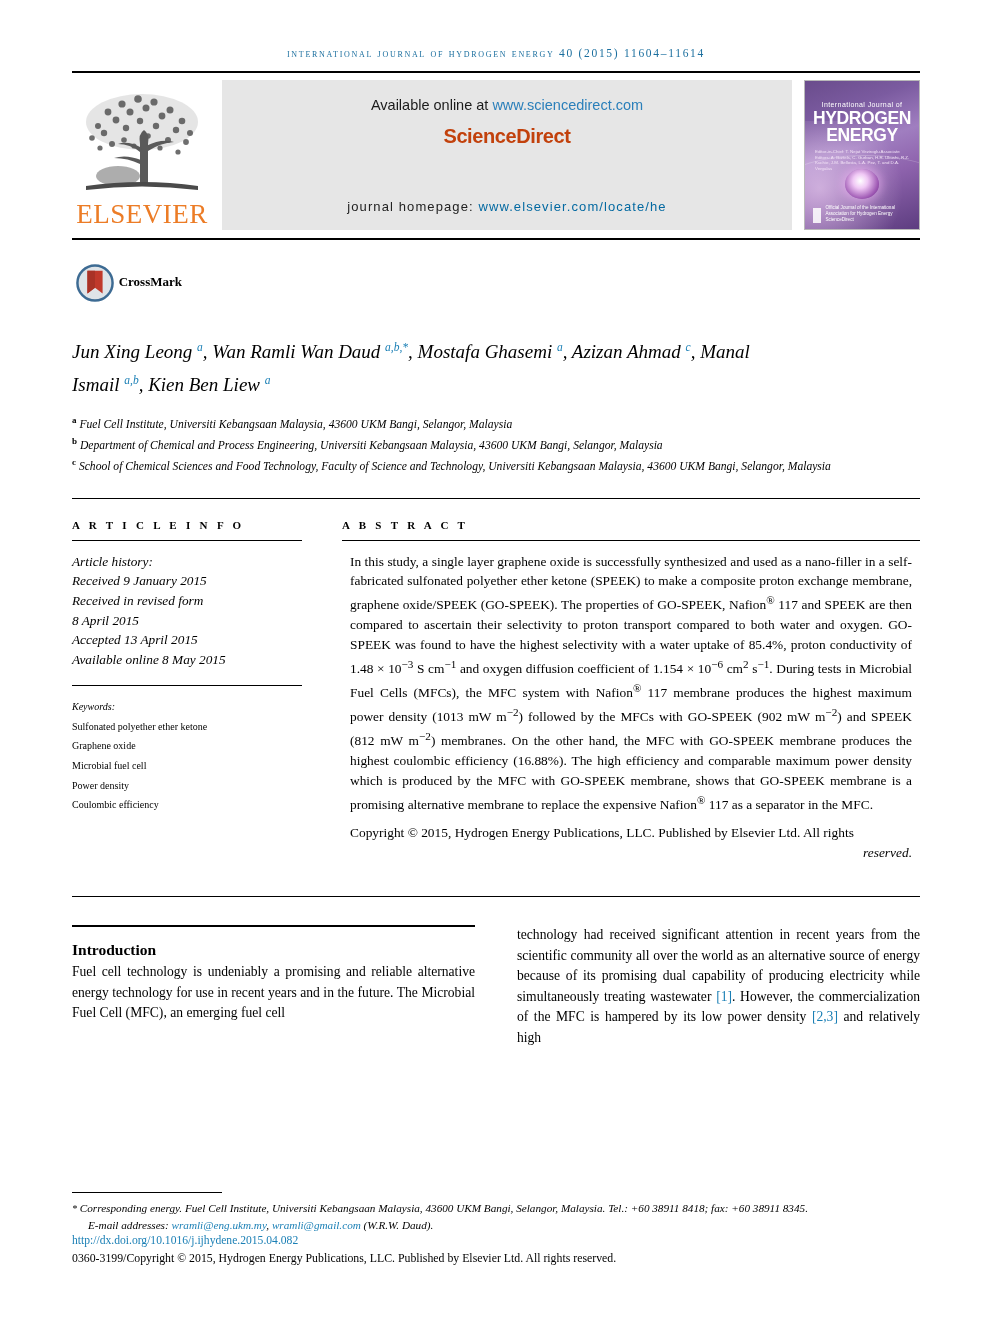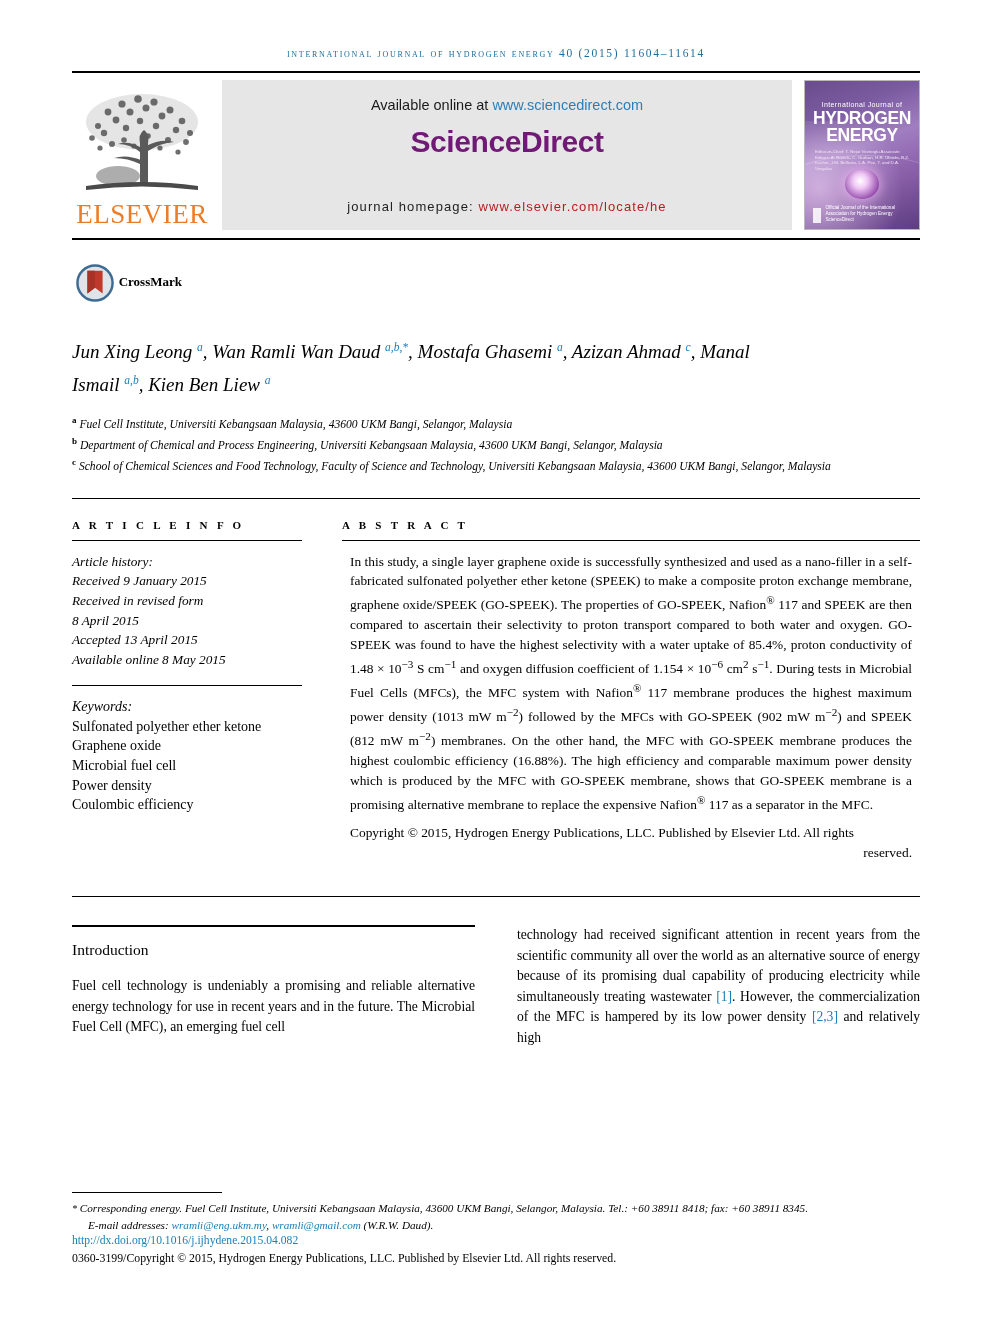--- a/index.html
+++ b/index.html
@@ -69,33 +69,33 @@
     margin-top: 17px;
     font-family: "Liberation Sans", sans-serif;
     font-size: 14.5px;
     color: #1b1b1b;
   }
   .sd-avail a { color: #2a7fba; text-decoration: none; }
   .sd-word {
     margin-top: 12px;
     font-family: "Liberation Sans", sans-serif;
     font-weight: bold;
-    font-size: 30px;
-    color: #701a75;
+    font-size: 20px;
+    color: #c2410c;
     letter-spacing: -0.4px;
   }
   .sd-home {
     position: absolute;
     bottom: 16px;
     font-family: "Liberation Sans", sans-serif;
     font-size: 13px;
     letter-spacing: 1.1px;
     color: #222;
   }
-  .sd-home a { color: #b91c1c; text-decoration: none; }
+  .sd-home a { color: #0369a1; text-decoration: none; }
 
   .cover {
     width: 116px;
     flex: 0 0 116px;
     border: 1px solid #b9b9b9;
     background: linear-gradient(160deg,#6a4c8c 0%, #7b5ba0 22%, #a07ec0 45%, #8e63ad 65%, #5d3d80 100%);
     position: relative;
     overflow: hidden;
     font-family: "Liberation Sans", sans-serif;
   }
@@ -193,43 +193,43 @@
     font-size: 11px;
     font-weight: bold;
     letter-spacing: 3.3px;
   }
   .hrule { border-top: 1.3px solid #000; margin-top: 9px; margin-bottom: 11px; }
   .info-hr { width: 230px; }
 
   .histblock { font-size: 13.3px; line-height: 19.6px; font-style: italic; }
   .histblock .lbl { font-style: italic; }
   .hist-sep { border-top: 1.3px solid #000; width: 230px; margin: 16px 0 11px 0; }
-  .kwblock { font-size: 14px; line-height: 19.6px; }
+  .kwblock { font-size: 10px; line-height: 19.6px; }
   .kwblock .lbl { font-style: italic; }
 
   .abstract {
     font-size: 13.4px;
     line-height: 19.7px;
     text-align: justify;
   }
   .abstract p { margin: 8px; }
   .copy { margin-top: 0; text-align: justify; }
-  .copy .last { display: block; text-align: right; }
+  .copy .last { display: block; text-align: right; font-style: italic; }
 
   .rule-bot { border-top: 1.1px solid #000; margin-top: 26px; }
 
   
   .bodycols {
     display: flex;
     margin-top: 28px;
     gap: 42px;
   }
   .bodycol { flex: 1 1 0; }
   .introrule { border-top: 2.6px solid #000; margin-bottom: 14px; }
-  .introhead { font-size: 15.5px; font-weight: normal; margin-bottom: 17px; }
+  .introhead { font-size: 15.5px; font-weight: bold; margin-bottom: 3px; }
   .bodytext { font-size: 13.6px; line-height: 20.5px; text-align: justify; }
   .bodytext a { color: #1a7fb5; text-decoration: none; }
   .colright { padding-top: 0; }
 
   
   .footer {
     position: absolute;
     left: 72px; right: 72px;
     bottom: 56px;
   }

